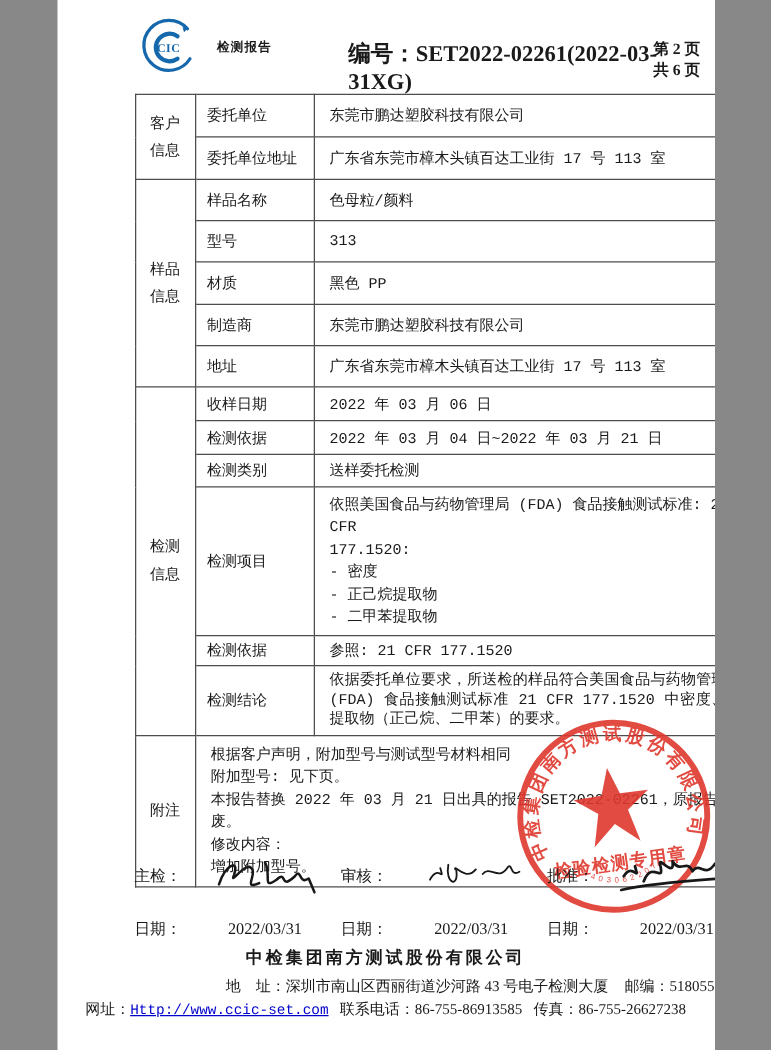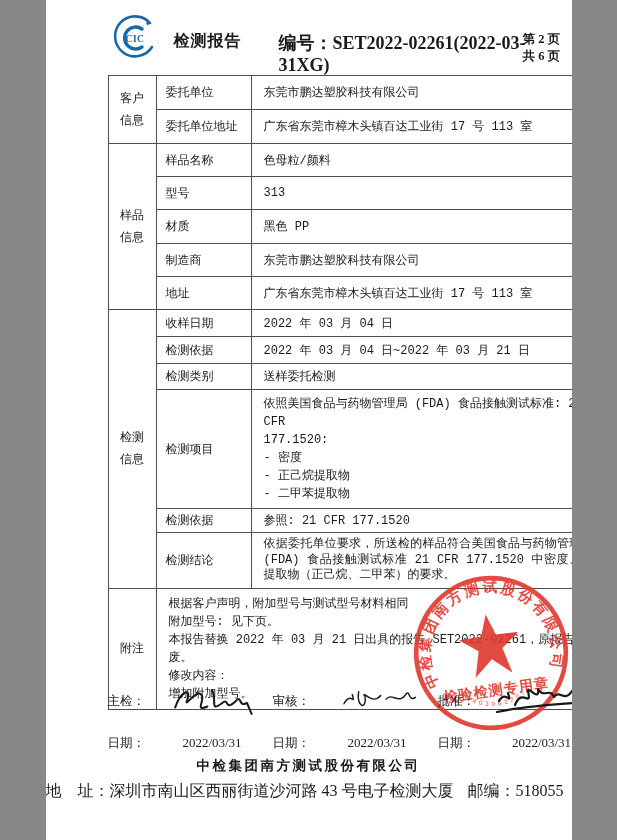--- a/index.html
+++ b/index.html
@@ -5,21 +5,21 @@
   * { margin:0; padding:0; box-sizing:border-box; }
   html,body { background:#888; }
   .page {
     position:relative; width:526px; height:840px; margin:0 auto;
     background:#ffffff; overflow:hidden;
     font-family:"Liberation Serif","DejaVu Serif",serif;
     color:#1a1a1a;
   }
   
   .hdr-logo { position:absolute; left:62px; top:14px; width:54px; height:48px; }
-  .hdr-title { position:absolute; left:128px; top:31px; font-size:16px; font-weight:bold; letter-spacing:1px; }
+  .hdr-title { position:absolute; left:128px; top:31px; font-size:10px; font-weight:bold; letter-spacing:1px; }
   .hdr-no { position:absolute; left:233px; top:31px; font-size:18px; font-weight:bold; }
   .hdr-page { position:absolute; left:477px; top:31px; font-size:12.5px; font-weight:bold; }
   
   table.rep { position:absolute; left:62px; top:75px; width:494px; border-collapse:collapse; table-layout:fixed; }
   table.rep td { border:1px solid #4d4d4d; font-size:12px; vertical-align:middle; overflow:hidden;font-family:Liberation Mono, monospace; }
   td.sec { text-align:center; line-height:22px; padding:0 10px; font-size:12.5px; }
   td.fld { padding:2px 4px 2px 9px; }
   td.val { padding:2px 8px 2px 12px; }
   tr.r34{height:34px} tr.r33{height:33px} tr.r27{height:27px} tr.r26{height:26px} tr.r24{height:24px}
   .multiline { white-space:pre-line; }
@@ -37,21 +37,21 @@
   .sig-grid .dateval { font-size:13px; text-align:center; }
   .sig-stroke { stroke:#181818; fill:none; stroke-linecap:round; stroke-linejoin:round; }
   
   .stamp {
     position:absolute; left:366px; top:574px; width:158px; height:158px;
     transform:rotate(-8deg); opacity:0.9; z-index:5; pointer-events:none;
   }
   
   .ft-company { position:absolute; left:0; top:757px; width:100%; text-align:center;
     font-size:13.5px; font-weight:bold; letter-spacing:2.5px; }
-  .ft-line1 { position:absolute; left:0; top:781px; width:100%; text-align:left; font-size:16px; }
+  .ft-line1 { position:absolute; left:0; top:781px; width:100%; text-align:right; font-size:12px; }
   .ft-line2 { position:absolute; left:0; top:799px; width:100%; text-align:center; font-size:12px; }
   .ft-link { color:#0000cc; text-decoration:underline; font-family:"Liberation Mono","DejaVu Sans Mono",monospace; font-size:11.5px; }
 </style>
 </head>
 <body>
 
 <div class="page">
 
   <svg class="hdr-logo" viewBox="0 0 54 48">
     <path d="M 42,9 A 20,20 0 1 0 44,33" stroke="#1668ad" stroke-width="2.6" fill="none" stroke-linecap="round"></path>
@@ -99,21 +99,21 @@
         <td class="val">东莞市鹏达塑胶科技有限公司</td>
       </tr>
       <tr class="r33">
         <td class="fld">地址</td>
         <td class="val">广东省东莞市樟木头镇百达工业街 17 号 113 室</td>
       </tr>
 
       <tr class="r27">
         <td class="sec" rowspan="6">检测信息</td>
         <td class="fld">收样日期</td>
-        <td class="val">2022 年 03 月 04 日</td>
+        <td class="val">2022 年 03 月 06 日</td>
       </tr>
       <tr class="r27">
         <td class="fld">检测依据</td>
         <td class="val">2022 年 03 月 04 日~2022 年 03 月 21 日</td>
       </tr>
       <tr class="r26">
         <td class="fld">检测类别</td>
         <td class="val">送样委托检测</td>
       </tr>
       <tr>
@@ -187,14 +187,19 @@
     <div class="dateval">2022/03/31</div>
     <div class="lab">日期：</div>
     <div class="dateval">2022/03/31</div>
   </div>
 
   <div class="ft-company">中检集团南方测试股份有限公司</div>
   <div class="ft-line1">
     <span>地　址：</span><span>深圳市南山区西丽街道沙河路 43 号电子检测大厦</span>
     <span style="margin-left:10px">邮编：</span><span>518055</span>
   </div>
+  <div class="ft-line2">
+    <span>网址：</span><a class="ft-link" href="#">Http://www.ccic-set.com</a>
+    <span style="margin-left:6px">联系电话：</span><span>86-755-86913585</span>
+    <span style="margin-left:6px">传真：</span><span>86-755-26627238</span>
+  </div>
 
 </div>
 
 </body></html>

